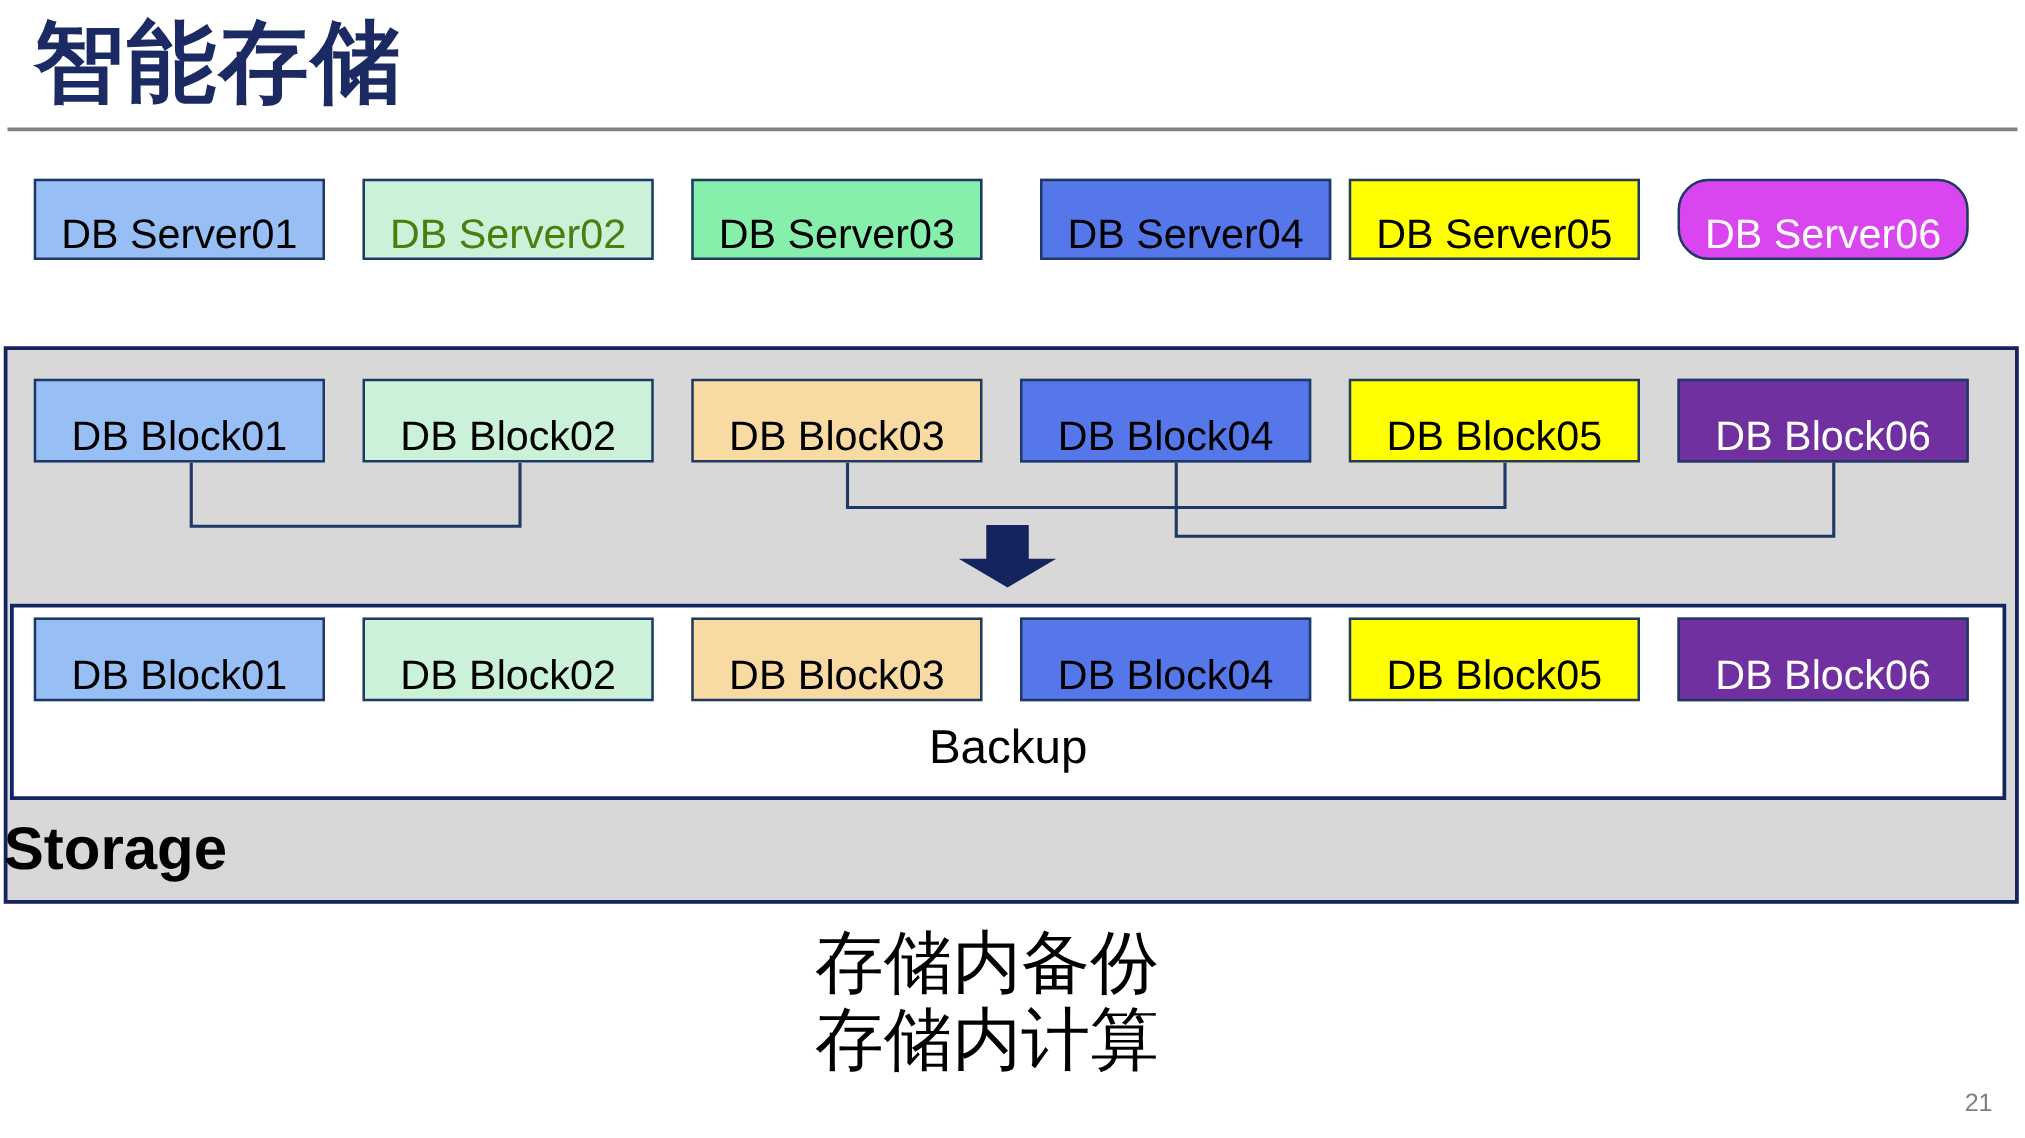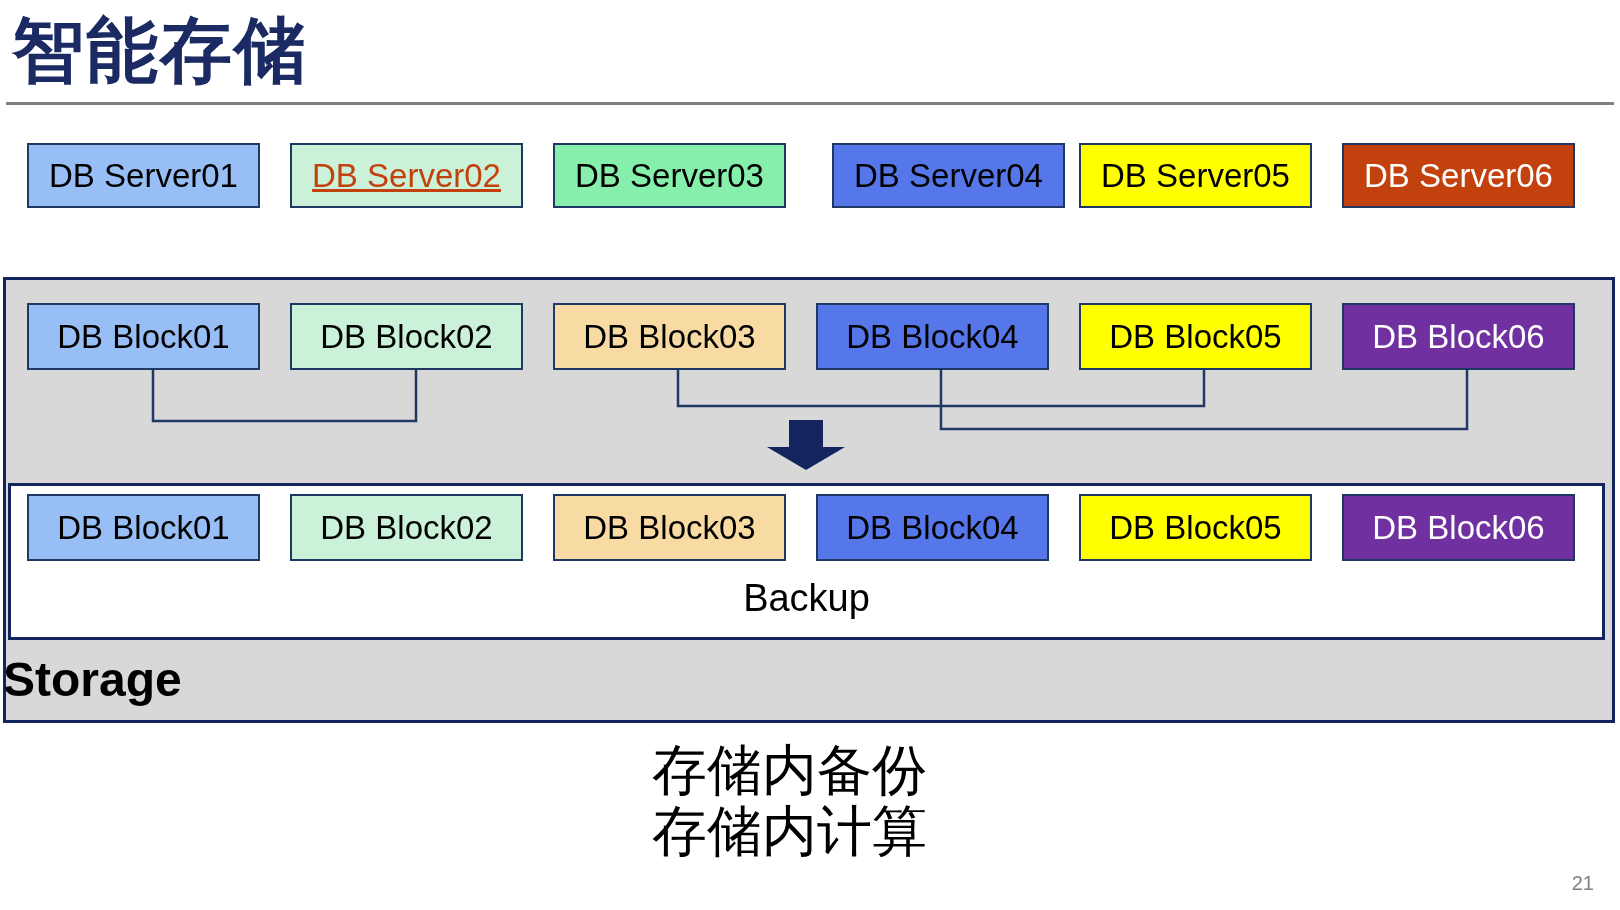--- a/index.html
+++ b/index.html
@@ -1,35 +1,35 @@
 <!DOCTYPE html>
 <html style="--title: #1B2A63; --divider: #808080; --connector: #1F3864; --arrow: #14245F; --border: #14245F; --container-fill: #D8D8D8; --page-number: #808080;"><head>
 <meta charset="utf-8">
 <style>
   html,body{margin:0;padding:0;background:#ffffff;}
   .slide{
     position:relative;width:1620px;height:910px;background:#ffffff;
     font-family:"Liberation Sans", sans-serif;overflow:hidden;
   }
   .page-title{
-    position:absolute;left:12px;top:2px;font-size:72px;font-weight:bold;
+    position:absolute;left:27px;top:2px;font-size:72px;font-weight:bold;
     color:var(--title,#1B2A63);letter-spacing:2px;line-height:96px;
   }
   .title-divider{
     position:absolute;left:6px;top:102px;width:1608px;height:3px;
     background:var(--divider,#808080);
   }
   .row{position:absolute;left:0;width:1620px;}
   .server-row{top:143px;height:65px;}
   .block-row-top{top:303px;height:67px;}
   .block-row-bottom{top:494px;height:67px;}
   .box{
     position:absolute;top:0;width:233px;height:100%;
     border:2.5px solid var(--connector,#1F3864);
-    display:flex;align-items:center;justify-content:center;
+    display:flex;align-items:flex-end;justify-content:center;
     font-size:33px;color:#000;box-sizing:border-box;
   }
   .col0{left:27px}.col1{left:290px}.col2{left:553px}
   .col3{left:816px}.col4{left:1079px}.col5{left:1342px}
   .storage-container{
     position:absolute;left:3px;top:277px;width:1612px;height:446px;
     background:var(--container-fill,#D8D8D8);
     border:3px solid var(--border,#14245F);box-sizing:border-box;
   }
   .connector-svg{
@@ -62,33 +62,33 @@
 
 <div class="slide">
 
   <div class="page-title">智能存储</div>
   <div class="title-divider"></div>
 
   <div class="row server-row">
     <div class="box col0" style="background-color: rgb(151, 191, 245); color: rgb(0, 0, 0);">
         <span>DB Server01</span>
       </div>
-    <div class="box col1" style="background-color: rgb(203, 242, 217); color: #c2410c; text-decoration: underline;">
+    <div class="box col1" style="background-color: rgb(203, 242, 217); color: #4d7c0f;">
         <span>DB Server02</span>
       </div>
     <div class="box col2" style="background-color: #86efac; color: rgb(0, 0, 0);">
         <span>DB Server03</span>
       </div>
     <div class="box col3" style="background-color: rgb(85, 119, 234); color: rgb(0, 0, 0); margin-left: 16px;">
         <span>DB Server04</span>
       </div>
     <div class="box col4" style="background-color: rgb(255, 255, 0); color: rgb(0, 0, 0);">
         <span>DB Server05</span>
       </div>
-    <div class="box col5" style="background-color: #c2410c; color: rgb(255, 255, 255);">
+    <div class="box col5" style="background-color: #d946ef; color: rgb(255, 255, 255); border-radius: 25px;">
         <span>DB Server06</span>
       </div>
   </div>
 
   <div class="storage-container"></div>
 
   <svg class="connector-svg" viewBox="0 0 1620 910" xmlns="http://www.w3.org/2000/svg">
     <polyline points="153,370 153,421 416,421 416,370" style="fill:none;stroke:var(--connector,#1F3864);stroke-width:2.5"></polyline>
     <polyline points="678,370 678,406 1204,406 1204,370" style="fill:none;stroke:var(--connector,#1F3864);stroke-width:2.5"></polyline>
     <polyline points="941,370 941,429 1467,429 1467,370" style="fill:none;stroke:var(--connector,#1F3864);stroke-width:2.5"></polyline>

